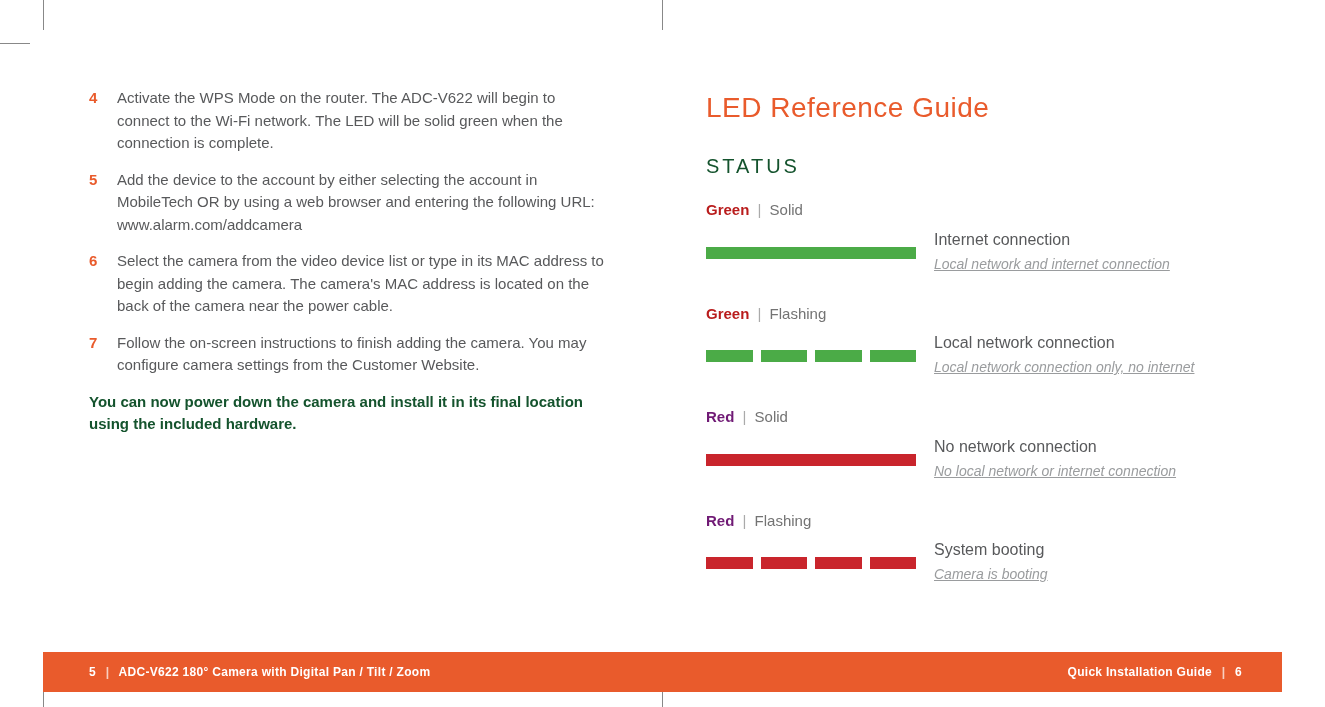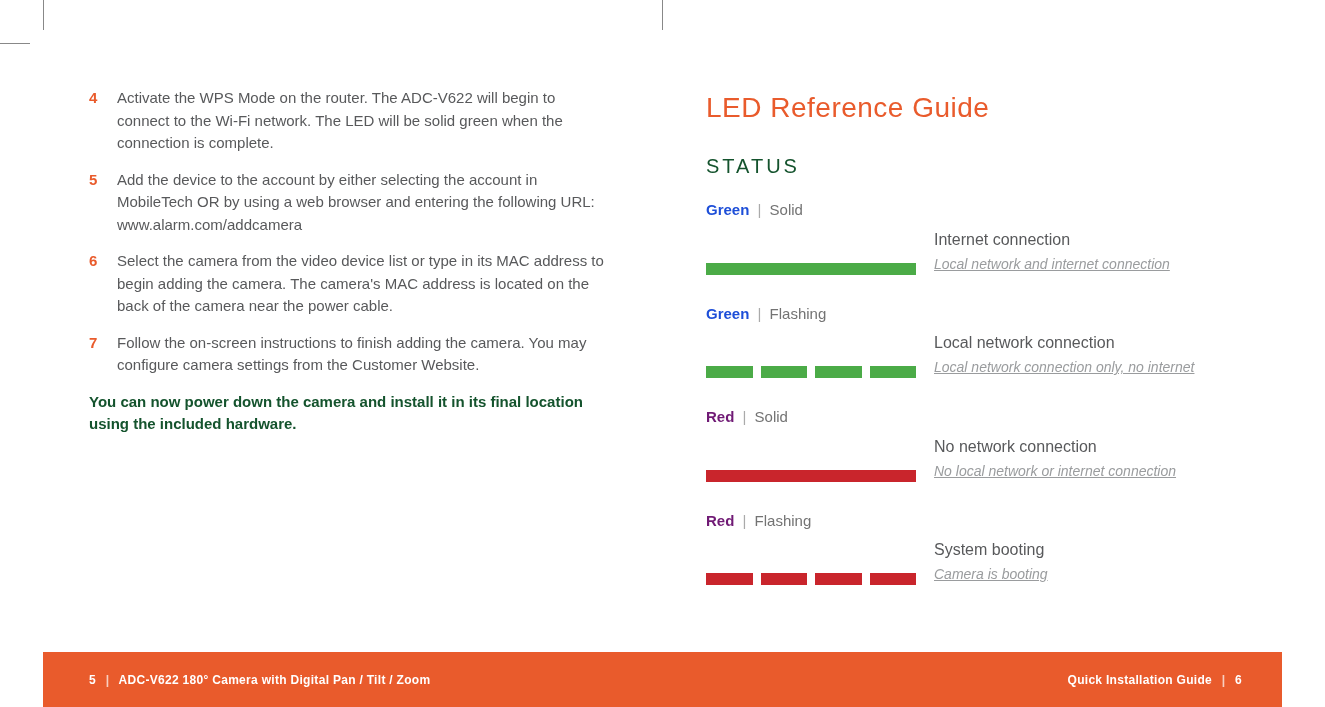--- a/index.html
+++ b/index.html
@@ -47,46 +47,46 @@
   ol.steps li .txt { flex:1; color:#58595b; }
   .closing { margin-top:12px; font-weight:600; color:#14532d; padding-left:0; }
 
   
   .page-right { padding: 40px 40px 0 44px; }
   h1.led-title { color:#e95b2c; font-weight:400; font-size:28px; margin:4px 0 22px 0; letter-spacing:0.5px; }
   .status-hdr { color:#14532d; letter-spacing:3px; font-size:20px; font-weight:400; margin-bottom:18px; }
 
   .led-block { margin-bottom:28px; }
   .led-label { font-size:15px; margin-bottom:6px; }
-  .led-label .green { color:#1d4ed8; font-weight:600; }
+  .led-label .green { color:#b91c1c; font-weight:600; }
   .led-label .red { color:#701a75; font-weight:600; }
   .led-label .sep { color:#aaa; margin:0 4px; }
   .led-label .mode { color:#737373; }
 
-  .led-row { display:flex; align-items:flex-end; }
+  .led-row { display:flex; align-items:center; }
   .led-bar-wrap { width:210px; flex:0 0 210px; padding-top:3px; }
   .led-bar { height:12px; }
   .led-bar.green { background:#4bab47; }
   .led-bar.red   { background:#c9252c; }
   .led-bar.flash { display:flex; gap:8px; background:transparent; }
   .led-bar.flash .seg { flex:1; height:12px; }
   .led-bar.flash.green .seg { background:#4bab47; }
   .led-bar.flash.red .seg   { background:#c9252c; }
 
   .led-desc { margin-left:18px; }
   .led-desc .title { color:#58595b; font-size:16px; }
   .led-desc .sub   { color:#9a9c9e; font-style:italic; font-size:14px; margin-top:2px;text-decoration:underline; }
 
   
   .footer-bar {
     position:absolute;
     left:43px;
     width:1239px;
     top:652px;
-    height:56px;
+    height:40px;
     background:#e95b2c;
     color:#fff;
     font-size:12px;
     letter-spacing:0.3px;
     display:flex;
     align-items:center;
     justify-content:space-between;
     padding:0 40px 0 46px;
     box-sizing:border-box;
     font-weight:600;

